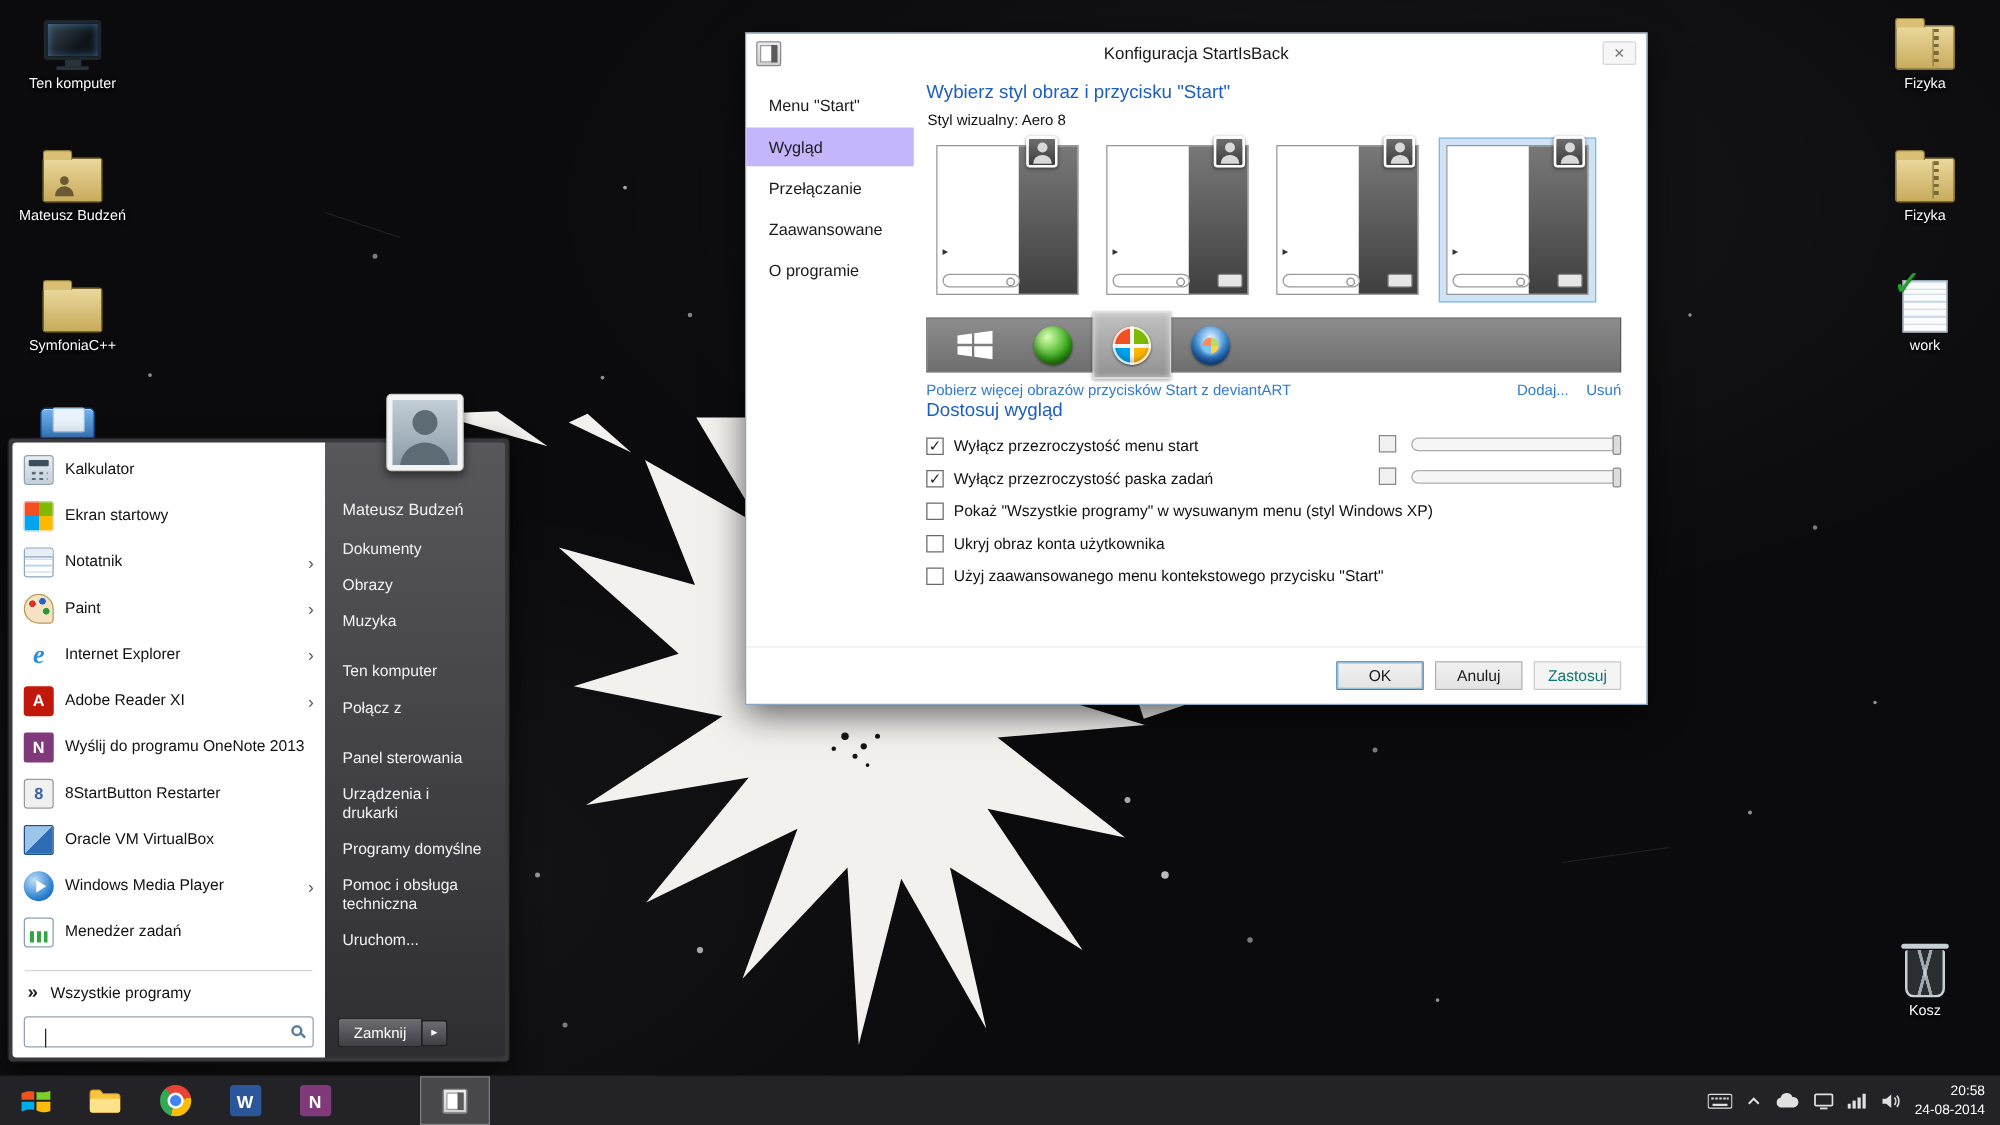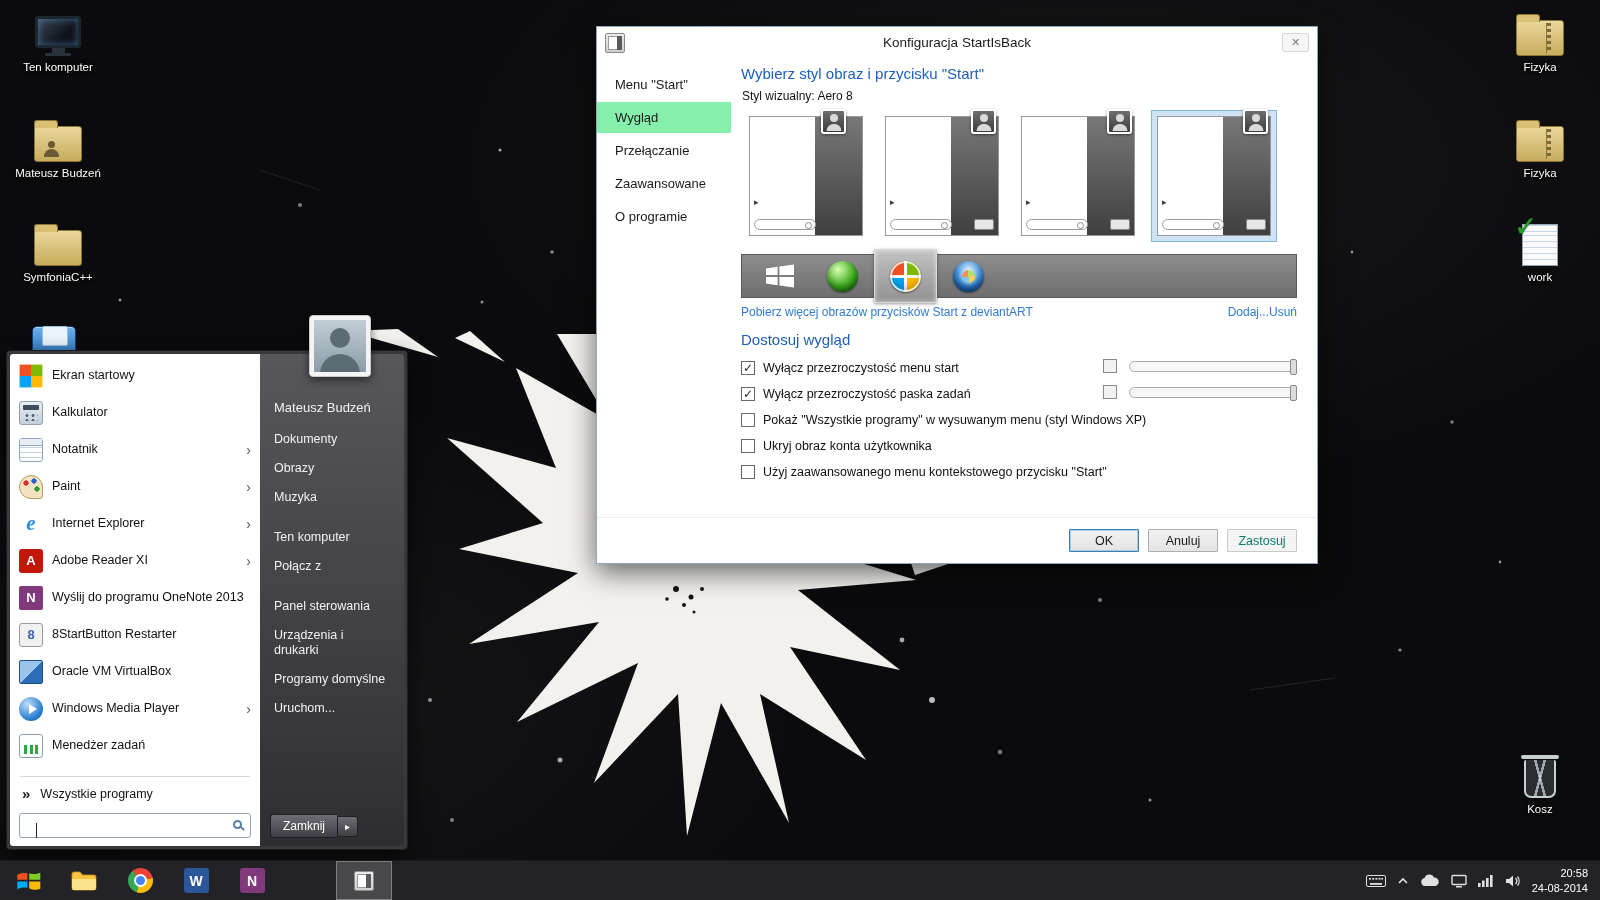--- a/index.html
+++ b/index.html
@@ -85,21 +85,21 @@
 .dlg-titlebar{height:32px;position:relative;flex:0 0 32px}
 .dlg-title{position:absolute;left:0;right:0;top:8px;text-align:center;font-size:13.5px;color:#1a1a1a}
 .sib-icon{width:20px;height:20px;background:linear-gradient(#ececec,#cfcfcf);border:1px solid #8a8a8a;border-radius:2px;position:relative}
 .sib-icon::before{content:"";position:absolute;left:2px;top:2px;bottom:2px;width:9px;background:#fff;border:1px solid #9a9a9a}
 .sib-icon::after{content:"";position:absolute;right:2px;top:2px;bottom:2px;width:5px;background:#5a5a5a}
 .dlg-icon{position:absolute;left:8px;top:6px}
 .dlg-close{position:absolute;right:8px;top:6px;width:27px;height:19px;display:flex;align-items:center;justify-content:center;color:#777;font-size:11px;background:#f6f6f6;border:1px solid #d6d6d6;border-radius:2px;cursor:default}
 .dlg-body{flex:1;display:flex;min-height:0}
 .dlg-side{width:138px;padding-top:10px;font-size:13px;color:#1a1a1a}
 .side-item{padding:8px 0 8px 18px;margin-bottom:2px;cursor:default}
-.side-item.active{background:#86efac}
+.side-item.active{background:#c4b5fd}
 .dlg-content{flex:1;padding:2px 20px 0 10px;position:relative}
 .dlg-h{color:#1d5fbf;font-size:15px;font-weight:normal;margin:4px 0 7px}
 .style-row{font-size:12px;color:#111;margin:0 0 7px 1px}
 .thumbs{display:flex;gap:10px;margin-left:2px}
 .thumb-wrap{padding:5px;border:1px solid transparent}
 .thumb-wrap.selected{background:#cfe3f6;border-color:#84b6e0}
 .thumb{width:114px;height:120px;background:#fff;border:1px solid #979797;position:relative}
 .thumb .dark{position:absolute;top:0;right:0;bottom:0;width:42%;background:linear-gradient(#787878,#3f3f3f)}
 .thumb .user{position:absolute;top:-8px;width:25px;height:25px;background:linear-gradient(#6e6e6e,#3c3c3c);border:2px solid #fff;border-radius:3px;box-shadow:0 1px 3px rgba(0,0,0,.45)}
 .thumb .user::before{content:"";position:absolute;left:50%;top:3px;transform:translateX(-50%);width:8px;height:8px;border-radius:50%;background:#d9d9d9}
@@ -116,21 +116,21 @@
 .orb-green{background:radial-gradient(circle at 35% 28%,#d9ffb2,#3fae21 55%,#176a0a 88%);box-shadow:inset 0 -4px 7px rgba(0,0,0,.35),0 1px 2px rgba(0,0,0,.45)}
 .orb-multi{background:
  linear-gradient(to right,transparent 45%,rgba(255,255,255,.95) 45% 55%,transparent 55%),
  linear-gradient(to bottom,transparent 45%,rgba(255,255,255,.95) 45% 55%,transparent 55%),
  conic-gradient(#7fba00 0 25%,#ffb900 0 50%,#00a4ef 0 75%,#f25022 0);
  box-shadow:inset 0 0 0 2px rgba(255,255,255,.8),inset 0 -4px 6px rgba(0,0,0,.25),0 1px 2px rgba(0,0,0,.5)}
 .orb-win7{background:radial-gradient(circle at 50% 28%,#d3eaff,#3e8ed8 48%,#0e4c9c 85%);box-shadow:inset 0 -4px 7px rgba(0,0,0,.35),0 1px 2px rgba(0,0,0,.5)}
 .orb-win7::after{content:"";position:absolute;inset:9px;border-radius:50%;background:conic-gradient(#aee06a 0 25%,#ffd24a 0 50%,#7ec6f2 0 75%,#ff8a5a 0);box-shadow:0 0 4px rgba(255,255,255,.8)}
 .links-row{width:556px;display:flex;justify-content:space-between;margin-top:7px;font-size:12px}
 .link{color:#2f7bd4;cursor:default}
-.links-right{display:flex;}
+.links-right{display:flex;gap:14px}
 .chk-row{display:flex;align-items:center;height:26px;font-size:12.5px;color:#111;position:relative}
 .chk{width:14px;height:14px;border:1px solid #6a6a6a;background:#fff;margin-right:8px;flex:0 0 14px;display:flex;align-items:center;justify-content:center;font-size:12px;color:#1a1a1a;line-height:1}
 .slider-group{position:absolute;right:0;top:4px;display:flex;align-items:center;gap:12px}
 .val-box{width:14px;height:14px;border:1px solid #8a8a8a;background:#f1f1f1}
 .slider{width:168px;height:11px;border:1px solid #ababab;border-radius:6px;background:#f7f7f7;position:relative}
 .slider .handle{position:absolute;right:-1px;top:-3px;width:7px;height:16px;background:#dcdcdc;border:1px solid #8a8a8a;border-radius:2px}
 .dlg-footer{flex:0 0 46px;display:flex;align-items:center;justify-content:flex-end;gap:9px;padding-right:20px;border-top:1px solid #ececec}
 .btn{min-width:70px;height:23px;font-size:12.5px;background:linear-gradient(#f2f2f2,#e3e3e3);border:1px solid #aeaeae;color:#1a1a1a;border-radius:1px;display:flex;align-items:center;justify-content:center;cursor:default}
 .btn.default{border-color:#3c7fb1;box-shadow:0 0 0 1px #a9cce4 inset}
 .btn.disabled{background:#f4f4f4;border-color:#c9c9c9;color:#0f766e}
@@ -265,26 +265,26 @@
   <div class="desk-icon" style="left:1492px;top:752px">
     <div class="art art-bin">
         <div class="bin"></div>
       </div>
     <div>Kosz</div>
   </div>
 
   <div class="start-menu">
     <div class="sm-left">
       <div class="sm-item">
+        <span class="ic ic-calc"></span>
+        <span class="lbl">Kalkulator</span>
+      </div>
+      <div class="sm-item">
         <span class="ic ic-tiles"></span>
         <span class="lbl">Ekran startowy</span>
-      </div>
-      <div class="sm-item">
-        <span class="ic ic-calc"></span>
-        <span class="lbl">Kalkulator</span>
       </div>
       <div class="sm-item">
         <span class="ic ic-notepad"></span>
         <span class="lbl">Notatnik</span>
         <span class="arrow">›</span>
       </div>
       <div class="sm-item">
         <span class="ic ic-paint"></span>
         <span class="lbl">Paint</span>
         <span class="arrow">›</span>
@@ -336,20 +336,21 @@
     <div class="sm-right">
       <div class="sm-user">Mateusz Budzeń</div>
       <div class="smr-item">Dokumenty</div>
       <div class="smr-item">Obrazy</div>
       <div class="smr-item">Muzyka</div>
       <div class="smr-item g">Ten komputer</div>
       <div class="smr-item">Połącz z</div>
       <div class="smr-item g">Panel sterowania</div>
       <div class="smr-item">Urządzenia i drukarki</div>
       <div class="smr-item">Programy domyślne</div>
+      <div class="smr-item">Pomoc i obsługa techniczna</div>
       <div class="smr-item">Uruchom...</div>
       <div class="sm-shutdown">
         <div class="btn-shut">Zamknij</div>
         <div class="btn-shut-x"><span>▸</span></div>
       </div>
     </div>
   </div>
   <div class="user-photo">
       <div class="img"></div>
     </div>
@@ -432,21 +433,21 @@
               <div class="orb orb-win7"></div>
             </div>
         </div>
         <div class="links-row">
           <span class="link">Pobierz więcej obrazów przycisków Start z deviantART</span>
           <span class="links-right">
             <span class="link">Dodaj...</span>
             <span class="link">Usuń</span>
           </span>
         </div>
-        <h2 class="dlg-h" style="margin-top:12px">Dostosuj wygląd</h2>
+        <h2 class="dlg-h" style="margin-top:1px">Dostosuj wygląd</h2>
         <div class="chk-row">
           <span class="chk">✓</span>
           <span>Wyłącz przezroczystość menu start</span>
           <span class="slider-group">
             <span class="val-box"></span>
             <span class="slider">
                 <span class="handle"></span>
               </span>
           </span>
         </div>

